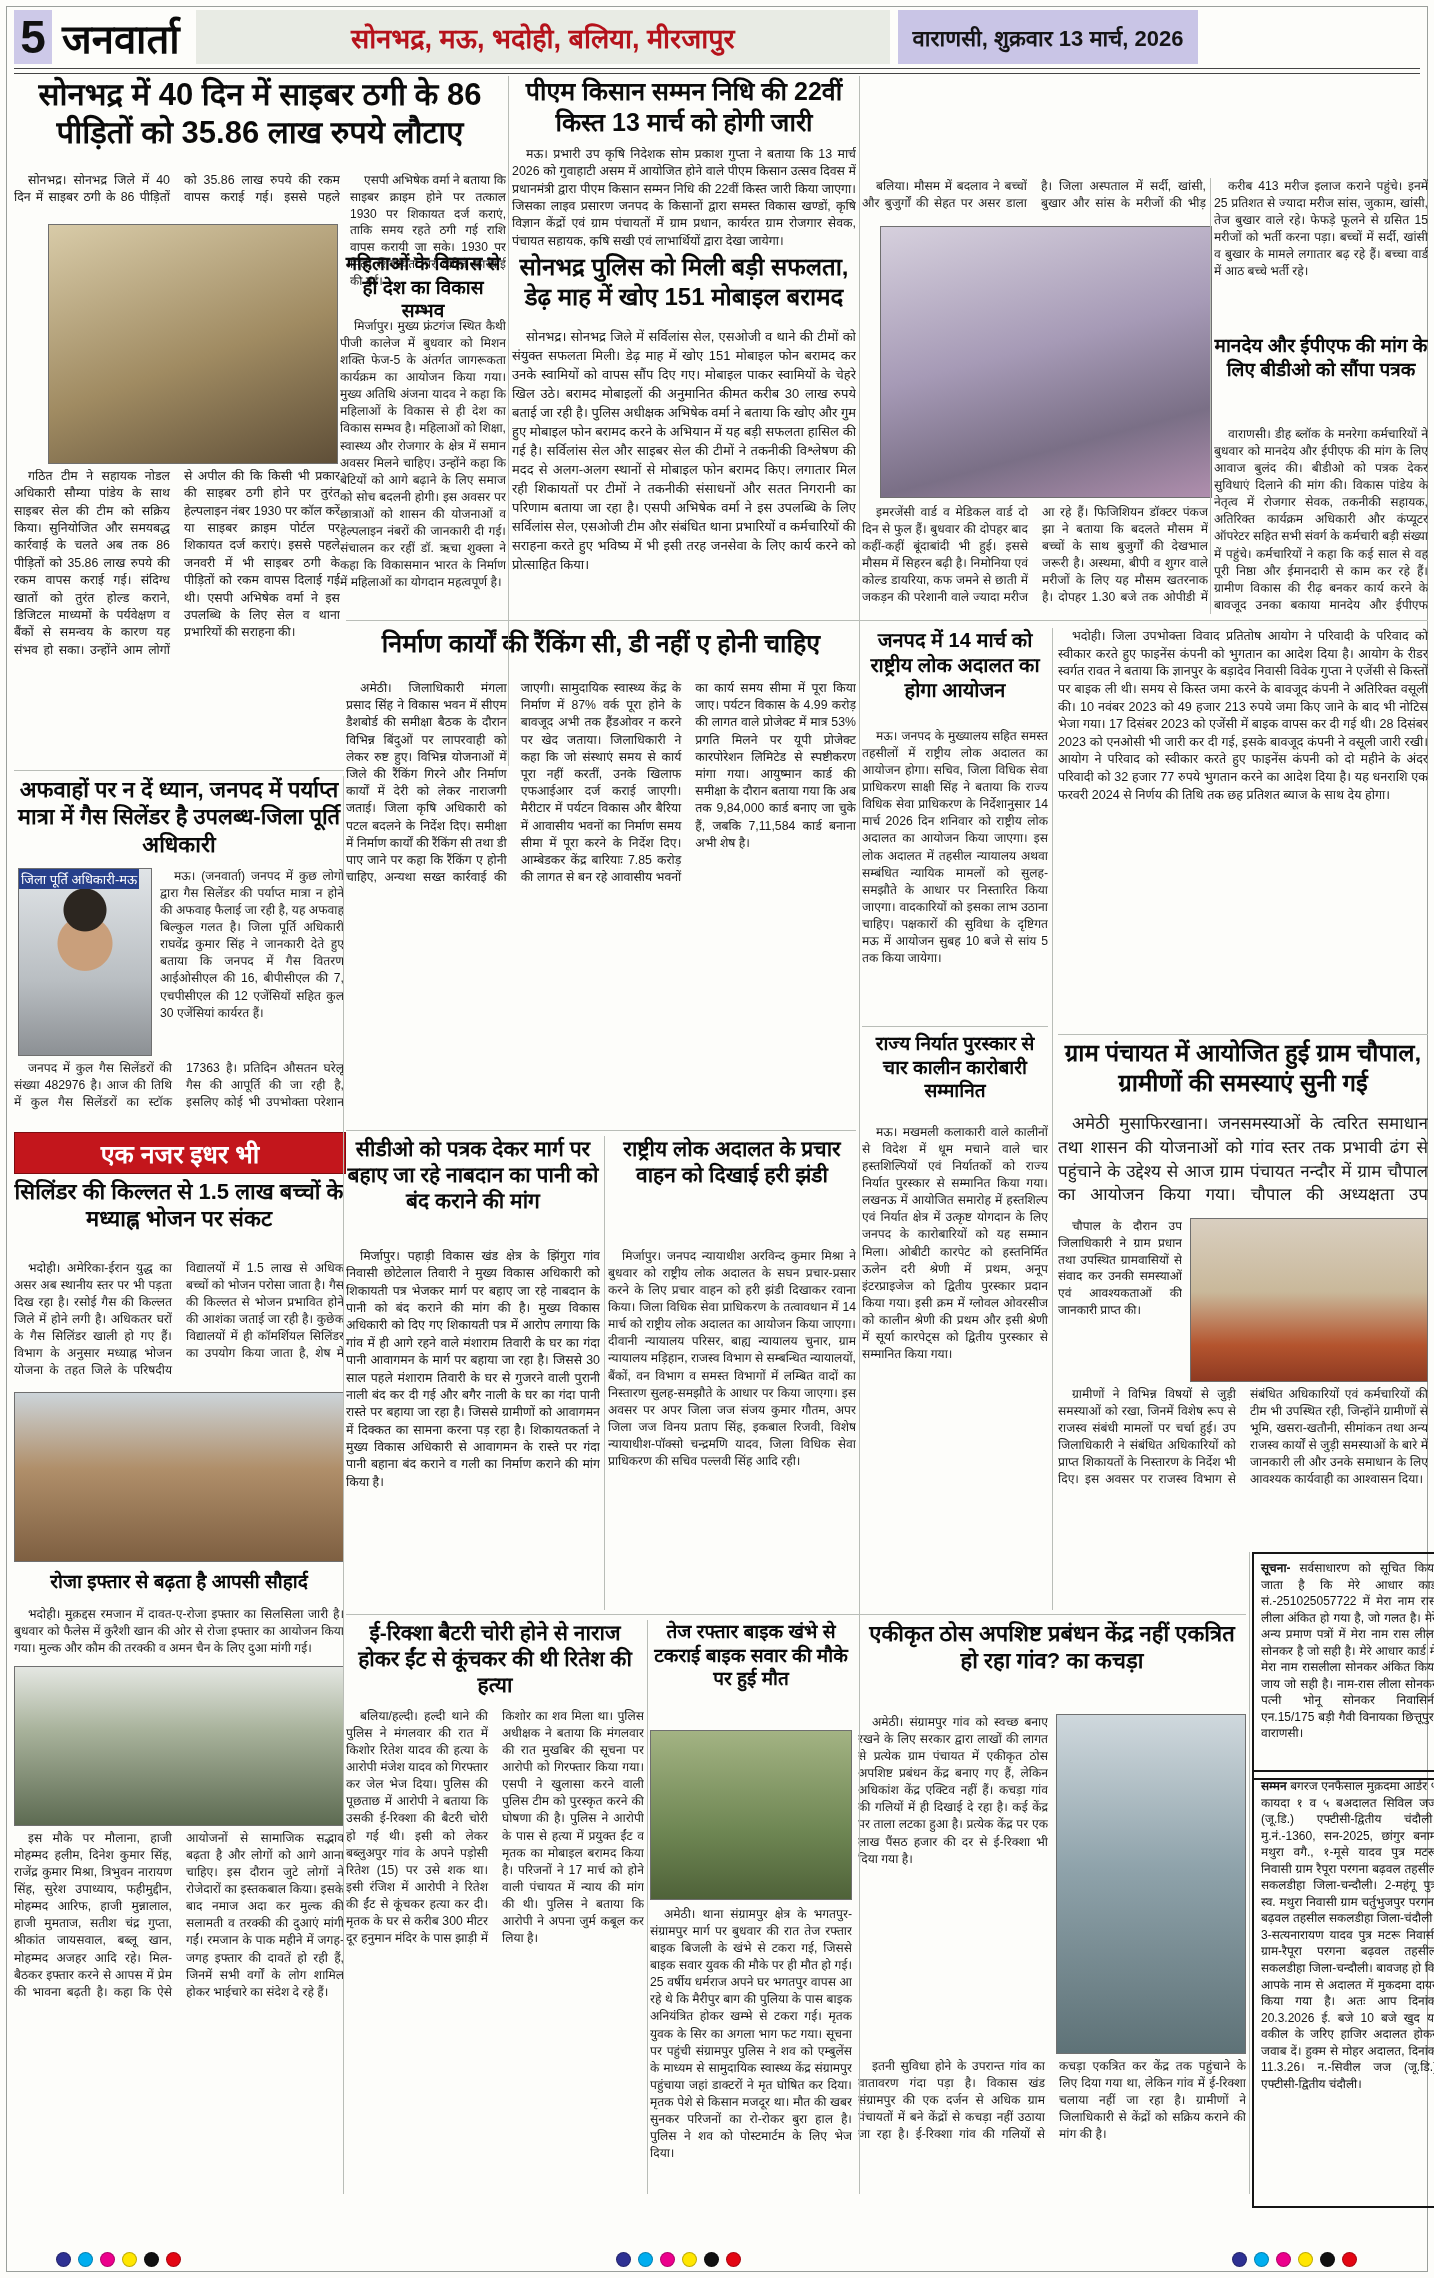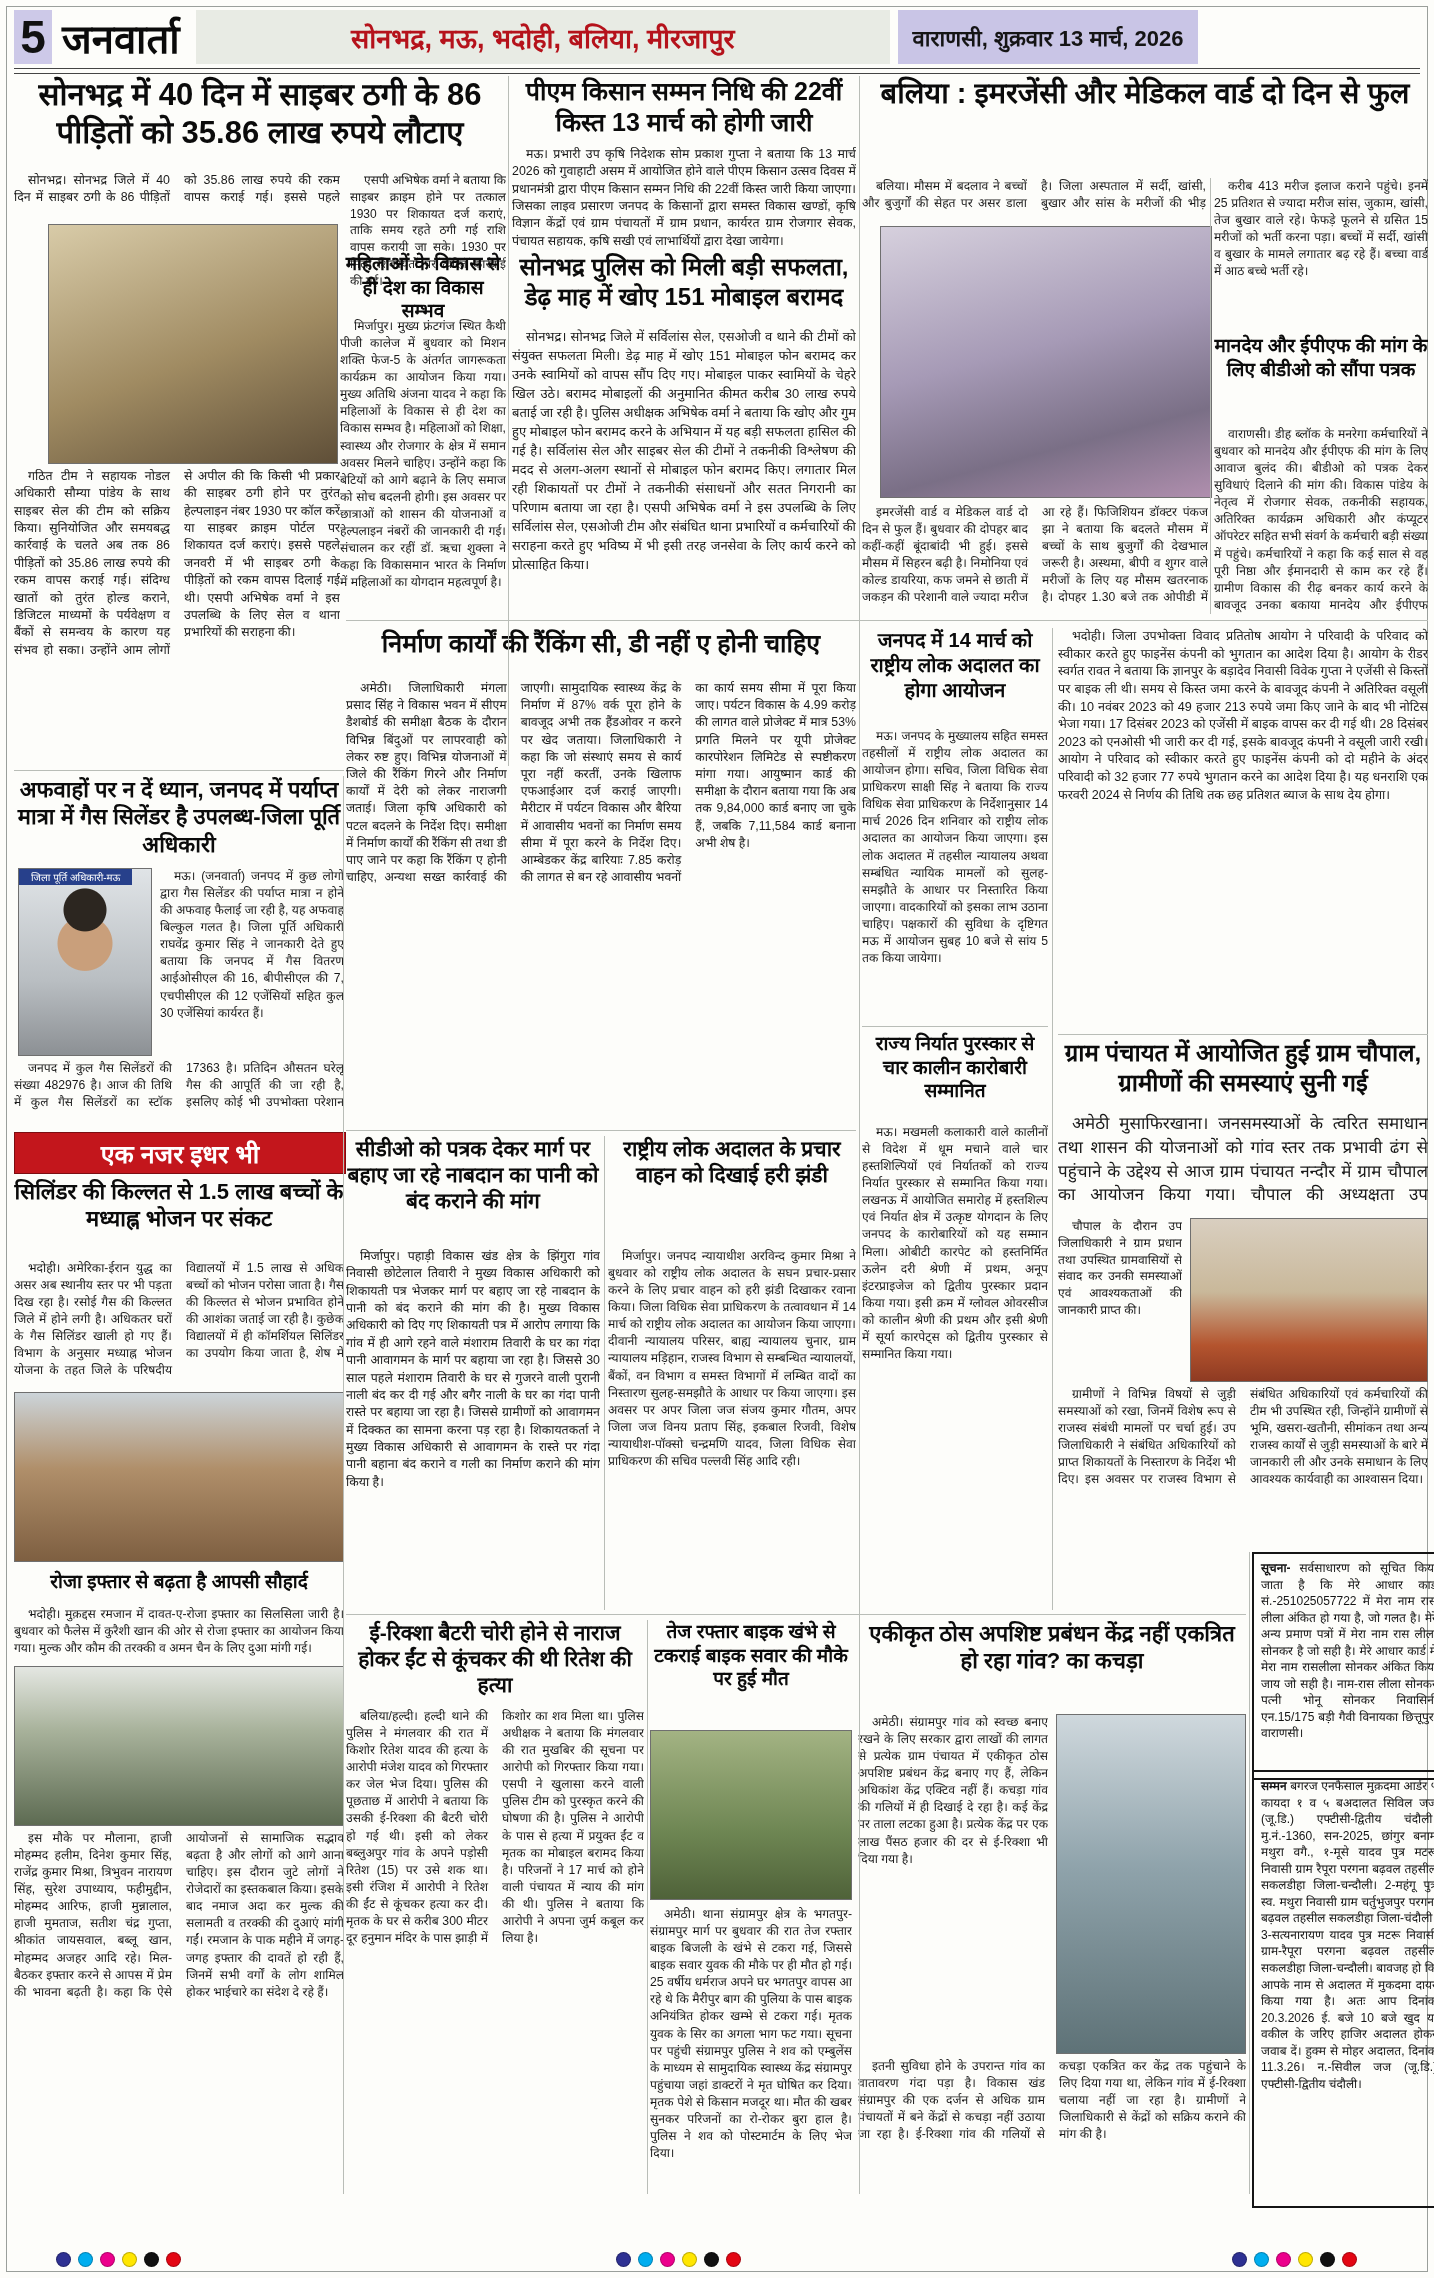--- a/index.html
+++ b/index.html
@@ -24,21 +24,21 @@
          display:flex;align-items:center;justify-content:center;}
   .datebox{width:300px;background:#c9c5e6;color:#151515;font-size:22px;font-weight:bold;
            display:flex;align-items:center;justify-content:center;margin-left:8px;}
   .mastpad{width:222px;background:#fdfdfa;}
   .drule{position:absolute;left:14px;top:68px;width:1406px;height:4px;
          border-top:1px solid #444;border-bottom:1px solid #444;}
   .banner{background:#c3161c;border:1px solid #7c0d11;color:#fff;font-weight:bold;font-size:25px;
           display:flex;align-items:center;justify-content:center;text-align:right;}
   .adbox{border:2px solid #141414;padding:6px 7px;font-size:12px;line-height:1.38;text-align:justify;}
   .adlead{font-weight:bold;margin-top:6px;}
-  .plabel{position:absolute;left:0;top:0;background:#27408b;color:#fff;font-size:10px;padding:1px 12px;max-width:90%;}
+  .plabel{position:absolute;left:0;top:0;background:#27408b;color:#fff;font-size:13px;padding:1px 2px;max-width:90%;}
   .dots{position:absolute;display:flex;gap:7px;}
   .dot{width:13px;height:13px;border-radius:50%;display:inline-block;border:1px solid rgba(0,0,0,.25);}
   
   .ph-press{background:linear-gradient(160deg,#d8cba8 0%,#a08b62 55%,#5f4f38 100%);}
   .ph-ward{background:linear-gradient(165deg,#d6d0dd 0%,#a69ab6 45%,#7a6f86 75%,#b08fae 100%);}
   .ph-dso{background:
       radial-gradient(circle at 50% 22%, #2c2620 21px, rgba(0,0,0,0) 22px),
       radial-gradient(circle at 50% 40%, #c99f7b 27px, rgba(0,0,0,0) 28px),
       linear-gradient(180deg,#e0e4e7 0%,#b9bec2 60%,#8c9094 100%);}
   .ph-crowd{background:linear-gradient(180deg,#ccd4d9 0%,#b08f6a 45%,#7e5f41 100%);}
@@ -79,21 +79,20 @@
     <div class="hl" style="font-size:25px;height:70px">पीएम किसान सम्मन निधि की 22वीं किस्त 13 मार्च को होगी जारी</div>
     <div class="bd" style="height:96px">मऊ। प्रभारी उप कृषि निदेशक सोम प्रकाश गुप्ता ने बताया कि 13 मार्च 2026 को गुवाहाटी असम में आयोजित होने वाले पीएम किसान उत्सव दिवस में प्रधानमंत्री द्वारा पीएम किसान सम्मन निधि की 22वीं किस्त जारी किया जाएगा। जिसका लाइव प्रसारण जनपद के किसानों द्वारा समस्त विकास खण्डों, कृषि विज्ञान केंद्रों एवं ग्राम पंचायतों में ग्राम प्रधान, कार्यरत ग्राम रोजगार सेवक, पंचायत सहायक, कृषि सखी एवं लाभार्थियों द्वारा देखा जायेगा।</div>
   </div>
 
   <div class="art" style="left:512px;top:252px;width:344px;height:514px">
     <div class="hl" style="font-size:24px;height:76px">सोनभद्र पुलिस को मिली बड़ी सफलता, डेढ़ माह में खोए 151 मोबाइल बरामद</div>
     <div class="bd" style="height:434px;font-size:13px;line-height:1.46">सोनभद्र। सोनभद्र जिले में सर्विलांस सेल, एसओजी व थाने की टीमों को संयुक्त सफलता मिली। डेढ़ माह में खोए 151 मोबाइल फोन बरामद कर उनके स्वामियों को वापस सौंप दिए गए। मोबाइल पाकर स्वामियों के चेहरे खिल उठे। बरामद मोबाइलों की अनुमानित कीमत करीब 30 लाख रुपये बताई जा रही है। पुलिस अधीक्षक अभिषेक वर्मा ने बताया कि खोए और गुम हुए मोबाइल फोन बरामद करने के अभियान में यह बड़ी सफलता हासिल की गई है। सर्विलांस सेल और साइबर सेल की टीमों ने तकनीकी विश्लेषण की मदद से अलग-अलग स्थानों से मोबाइल फोन बरामद किए। लगातार मिल रही शिकायतों पर टीमों ने तकनीकी संसाधनों और सतत निगरानी का परिणाम बताया जा रहा है। एसपी अभिषेक वर्मा ने इस उपलब्धि के लिए सर्विलांस सेल, एसओजी टीम और संबंधित थाना प्रभारियों व कर्मचारियों की सराहना करते हुए भविष्य में भी इसी तरह जनसेवा के लिए कार्य करने को प्रोत्साहित किया।</div>
   </div>
 
   <div class="art" style="left:862px;top:76px;width:566px;height:538px">
-    <div class="hl abs" style="left:0;top:0;width:566px;height:94px;font-size:29px">बलिया : इमरजेंसी और मेडिकल वार्ड दो दिन से फुल</div>
     <div class="bd abs c2" style="left:0;top:102px;width:344px;height:44px;font-size:12.2px">बलिया। मौसम में बदलाव ने बच्चों और बुजुर्गों की सेहत पर असर डाला है। जिला अस्पताल में सर्दी, खांसी, बुखार और सांस के मरीजों की भीड़ बढ़ गई है।</div>
     <div class="photo ph-ward" style="left:18px;top:150px;width:330px;height:270px"></div>
     <div class="bd abs" style="left:352px;top:102px;width:214px;height:152px;font-size:12.2px">करीब 413 मरीज इलाज कराने पहुंचे। इनमें 25 प्रतिशत से ज्यादा मरीज सांस, जुकाम, खांसी, तेज बुखार वाले रहे। फेफड़े फूलने से ग्रसित 15 मरीजों को भर्ती करना पड़ा। बच्चों में सर्दी, खांसी व बुखार के मामले लगातार बढ़ रहे हैं। बच्चा वार्ड में आठ बच्चे भर्ती रहे।</div>
     <div class="bd abs c2" style="left:0;top:428px;width:346px;height:108px;font-size:12.2px">इमरजेंसी वार्ड व मेडिकल वार्ड दो दिन से फुल हैं। बुधवार की दोपहर बाद कहीं-कहीं बूंदाबांदी भी हुई। इससे मौसम में सिहरन बढ़ी है। निमोनिया एवं कोल्ड डायरिया, कफ जमने से छाती में जकड़न की परेशानी वाले ज्यादा मरीज आ रहे हैं। फिजिशियन डॉक्टर पंकज झा ने बताया कि बदलते मौसम में बच्चों के साथ बुजुर्गों की देखभाल जरूरी है। अस्थमा, बीपी व शुगर वाले मरीजों के लिए यह मौसम खतरनाक है। दोपहर 1.30 बजे तक ओपीडी में मरीजों की भीड़ रही। डॉ. संतोष कुमार ने बताया कि बच्चों को सुबह-शाम फुल बांह के कपड़े पहनाएं। थोड़ी सी भी परेशानी होने पर चिकित्सक से परामर्श पर दवा का सेवन करें।</div>
   </div>
 
   <div class="art" style="left:1214px;top:334px;width:214px;height:280px">
     <div class="hl" style="font-size:19px;height:92px">मानदेय और ईपीएफ की मांग के लिए बीडीओ को सौंपा पत्रक</div>
     <div class="bd" style="height:184px;font-size:12.2px">वाराणसी। डीह ब्लॉक के मनरेगा कर्मचारियों ने बुधवार को मानदेय और ईपीएफ की मांग के लिए आवाज बुलंद की। बीडीओ को पत्रक देकर सुविधाएं दिलाने की मांग की। विकास पांडेय के नेतृत्व में रोजगार सेवक, तकनीकी सहायक, अतिरिक्त कार्यक्रम अधिकारी और कंप्यूटर ऑपरेटर सहित सभी संवर्ग के कर्मचारी बड़ी संख्या में पहुंचे। कर्मचारियों ने कहा कि कई साल से वह पूरी निष्ठा और ईमानदारी से काम कर रहे हैं। ग्रामीण विकास की रीढ़ बनकर कार्य करने के बावजूद उनका बकाया मानदेय और ईपीएफ लंबित रखना अत्यंत अन्यायपूर्ण और दुर्भाग्यपूर्ण है।</div>
   </div>

